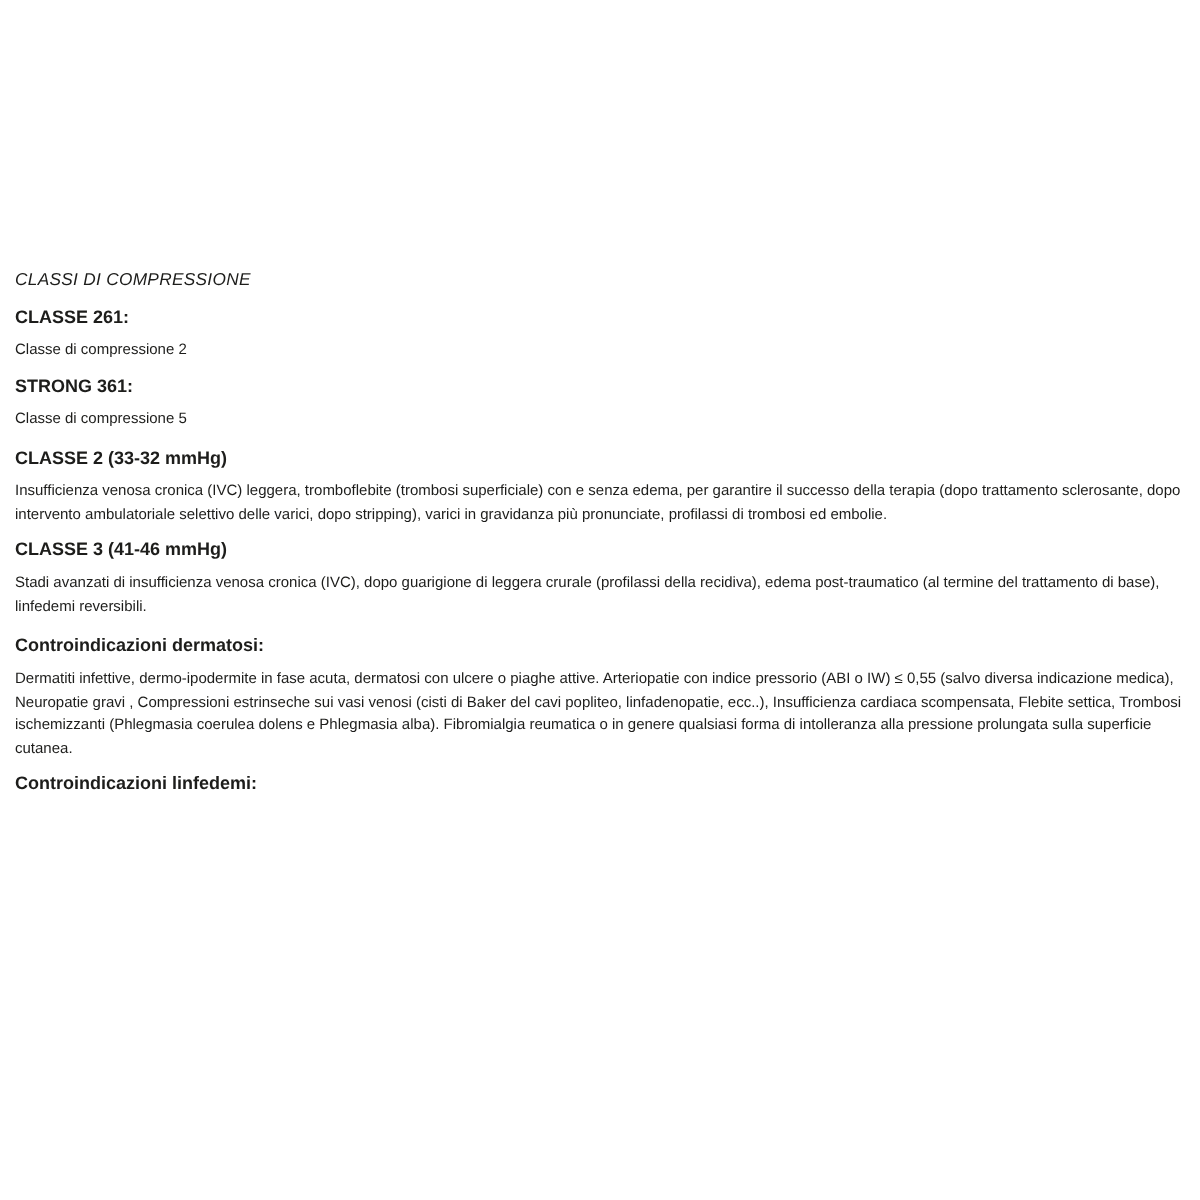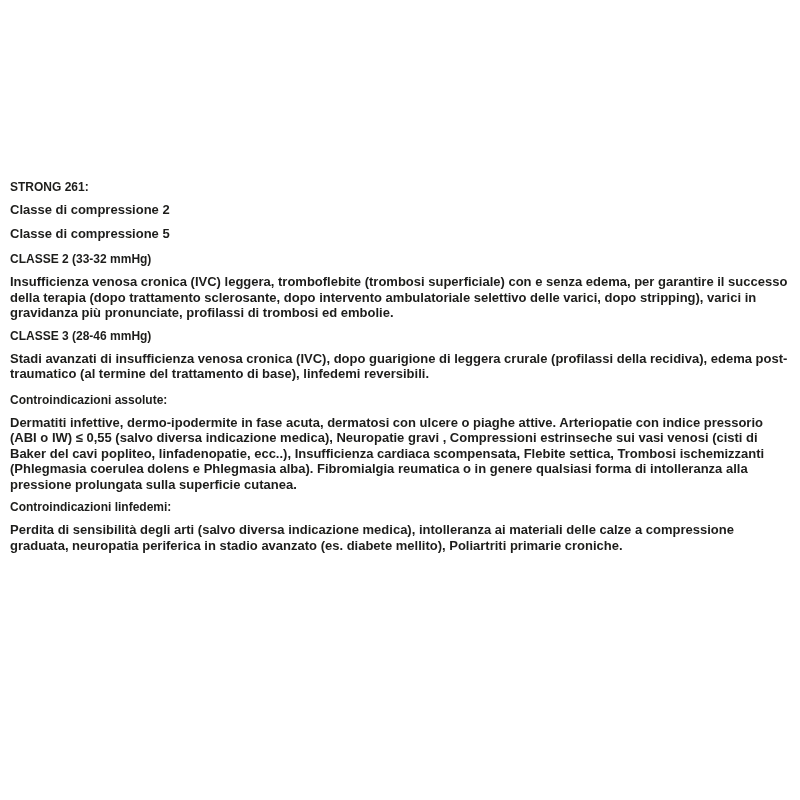--- a/index.html
+++ b/index.html
@@ -28,45 +28,46 @@
     margin-bottom: 9px;
     text-transform: uppercase;
   }
   .item-label {
     font-weight: 700;
     font-size: 12px;
     line-height: 15px;
     margin-bottom: 7px;
   }
   .item-text {
-    font-weight: 700;
-    font-size: 13px;
+    font-weight: 400;
+    font-size: 10px;
     line-height: 15.5px;
     margin-bottom: 8px;
     max-width: 780px;
   }
 </style>
 </head>
 <body>
 
 <div class="page">
 
   <div class="section">
-    <div class="item-label">STRONG 261:</div>
+    <div class="section-heading">CLASSI DI COMPRESSIONE</div>
+    <div class="item-label">CLASSE 261:</div>
     <div class="item-text">Classe di compressione 2</div>
+    <div class="item-label">STRONG 361:</div>
     <div class="item-text">Classe di compressione 5</div>
   </div>
 
   <div class="section">
     <div class="item-label">CLASSE 2 (33-32 mmHg)</div>
     <div class="item-text">Insufficienza venosa cronica (IVC) leggera, tromboflebite (trombosi superficiale) con e senza edema, per garantire il successo della terapia (dopo trattamento sclerosante, dopo intervento ambulatoriale selettivo delle varici, dopo stripping), varici in gravidanza più pronunciate, profilassi di trombosi ed embolie.</div>
-    <div class="item-label">CLASSE 3 (28-46 mmHg)</div>
+    <div class="item-label">CLASSE 3 (41-46 mmHg)</div>
     <div class="item-text">Stadi avanzati di insufficienza venosa cronica (IVC), dopo guarigione di leggera crurale (profilassi della recidiva), edema post-traumatico (al termine del trattamento di base), linfedemi reversibili.</div>
   </div>
 
   <div class="section">
-    <div class="item-label">Controindicazioni assolute:</div>
+    <div class="item-label">Controindicazioni dermatosi:</div>
     <div class="item-text">Dermatiti infettive, dermo-ipodermite in fase acuta, dermatosi con ulcere o piaghe attive. Arteriopatie con indice pressorio (ABI o IW) ≤ 0,55 (salvo diversa indicazione medica), Neuropatie gravi , Compressioni estrinseche sui vasi venosi (cisti di Baker del cavi popliteo, linfadenopatie, ecc..), Insufficienza cardiaca scompensata, Flebite settica, Trombosi ischemizzanti (Phlegmasia coerulea dolens e Phlegmasia alba). Fibromialgia reumatica o in genere qualsiasi forma di intolleranza alla pressione prolungata sulla superficie cutanea.</div>
     <div class="item-label">Controindicazioni linfedemi:</div>
-    <div class="item-text">Perdita di sensibilità degli arti (salvo diversa indicazione medica), intolleranza ai materiali delle calze a compressione graduata, neuropatia periferica in stadio avanzato (es. diabete mellito), Poliartriti primarie croniche.</div>
   </div>
 
 </div>
 
 </body></html>

